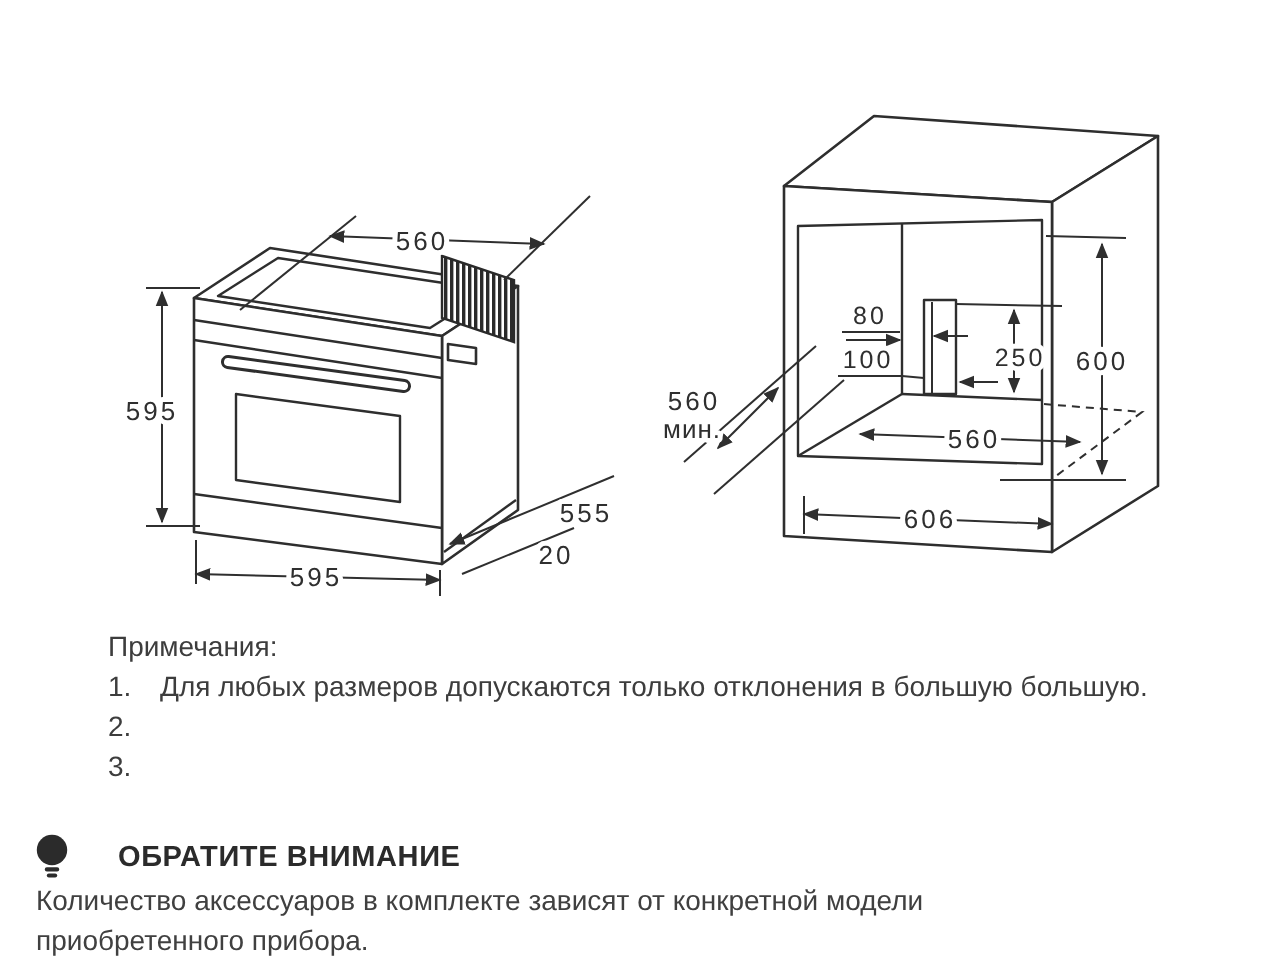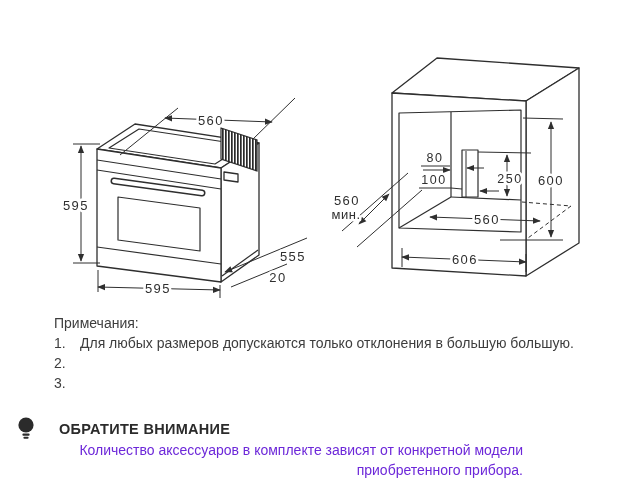--- a/index.html
+++ b/index.html
@@ -16,21 +16,21 @@
   .dt{font-family:"Liberation Sans",sans-serif;font-size:13px;fill:#2f2f2f;
       letter-spacing:1.5px;text-anchor:middle;paint-order:stroke;stroke:#fff;
       stroke-width:5px;stroke-linejoin:round;}
   .dts{font-size:12.5px;}
   .content{position:absolute;left:18px;top:313px;font-size:14px;line-height:20px;color:#3d3d3d;margin-left:36px;}
   .note-row{display:flex;}
   .note-num{width:26px;flex:0 0 26px;}
   .attention{position:absolute;left:17px;top:401px;display:flex;align-items:center;gap:24px;margin-top:16px;}
   .attention .ttl{font-size:14.5px;font-weight:700;color:#2b2b2b;letter-spacing:.3px;}
   .attn-text{position:absolute;left:18px;top:440px;max-width:505px;font-size:14px;
-      line-height:20px;color:#6d28d9;text-align:right;}
+      line-height:20px;color:#404040;}
 </style>
 </head>
 <body>
 
 <div class="page">
 
 
   <svg class="diagrams" width="637" height="258" viewBox="0 50 637 258">
     <defs>
       <marker id="ah" viewBox="0 0 10 10" refX="9" refY="5" markerWidth="8" markerHeight="8" orient="auto-start-reverse">

